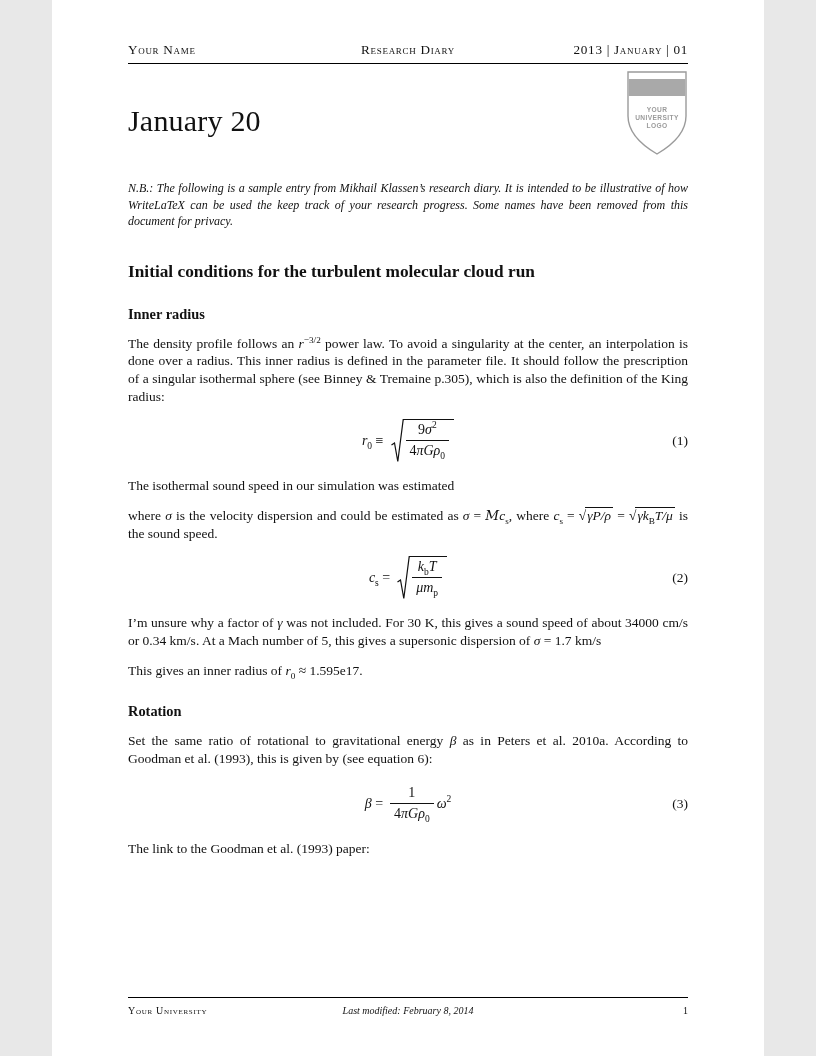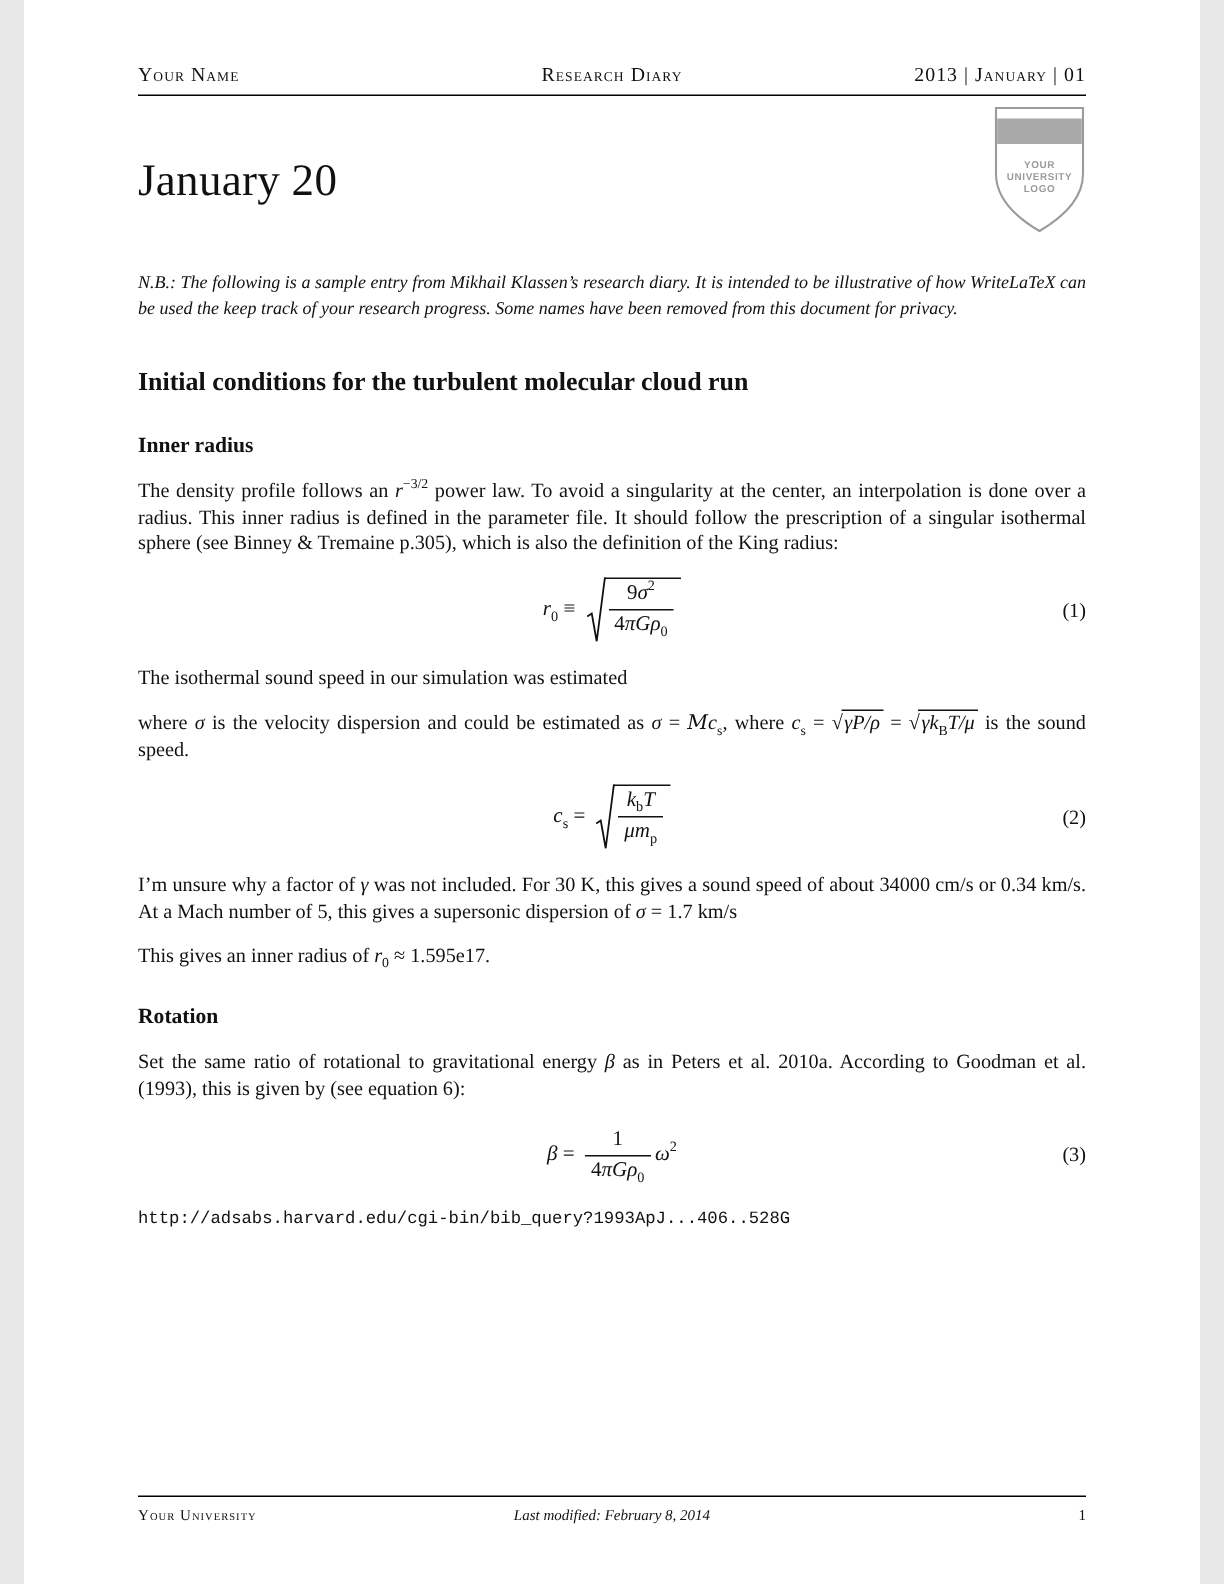--- a/index.html
+++ b/index.html
@@ -1,17 +1,17 @@
 <!DOCTYPE html>
 <html><head>
 <meta charset="utf-8">
 <style>
   html, body { margin: 0; padding: 0; background: #e8e8e8; }
   .page {
-    width: 784px; height: 1056px; margin: 0 auto; background: #ffffff;
+    width: 712px; height: 1056px; margin: 0 auto; background: #ffffff;
     position: relative; box-sizing: border-box; padding: 42px 76px 0 76px;
     font-family: "Liberation Serif", "DejaVu Serif", serif; color: #111;
   }
   .sc { font-variant: small-caps; letter-spacing: 0.7px; }
   .doc-header {
     display: grid; grid-template-columns: 1fr auto 1fr;
     font-size: 13.2px; align-items: baseline;
   }
   .doc-header span:first-child { justify-self: start; }
   .doc-header span:last-child { justify-self: end; }
@@ -148,21 +148,21 @@
     <span class="eq-frag"><i>β</i> =</span>
     <span class="frac">
       <span class="num">1</span>
       <span class="den">4<i>πGρ</i><sub>0</sub></span>
     </span>
     <span class="eq-rhs"><i>ω</i><sup>2</sup></span>
     <span class="eq-number">(3)</span>
   </div>
 
 
-  <a class="url" href="#">http://adsabs.harvard.edu/cgi-bin/bib_query?1993ApJ...406..528G</a>
+  <p class="body lead">The link to the Goodman et al. (1993) paper:</p>
 
 
   <div class="doc-footer">
     <div class="footer-rule"></div>
     <div class="footer-row">
       <span class="sc">Your University</span>
       <span class="footer-mod">Last modified: February 8, 2014</span>
       <span>1</span>
     </div>
   </div>

